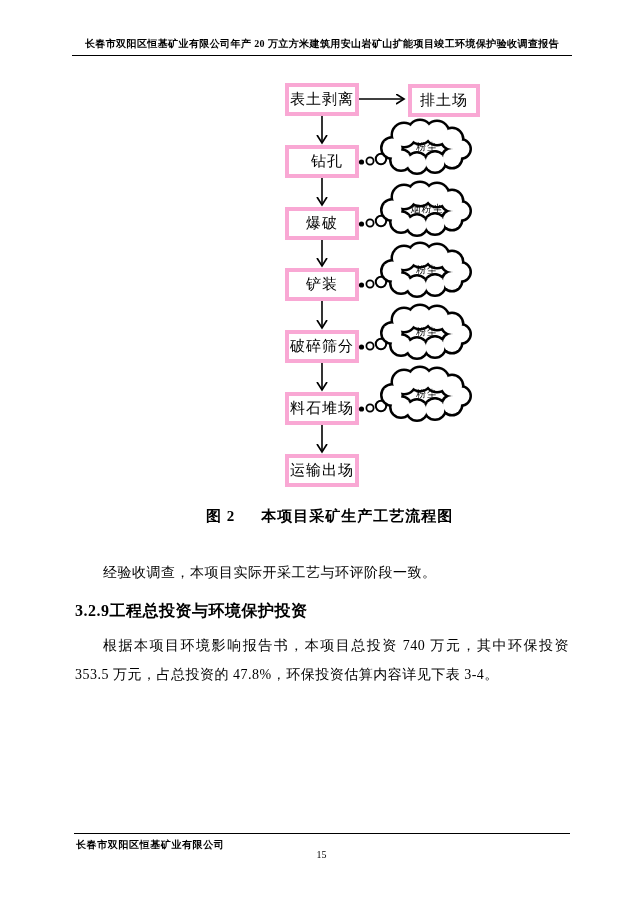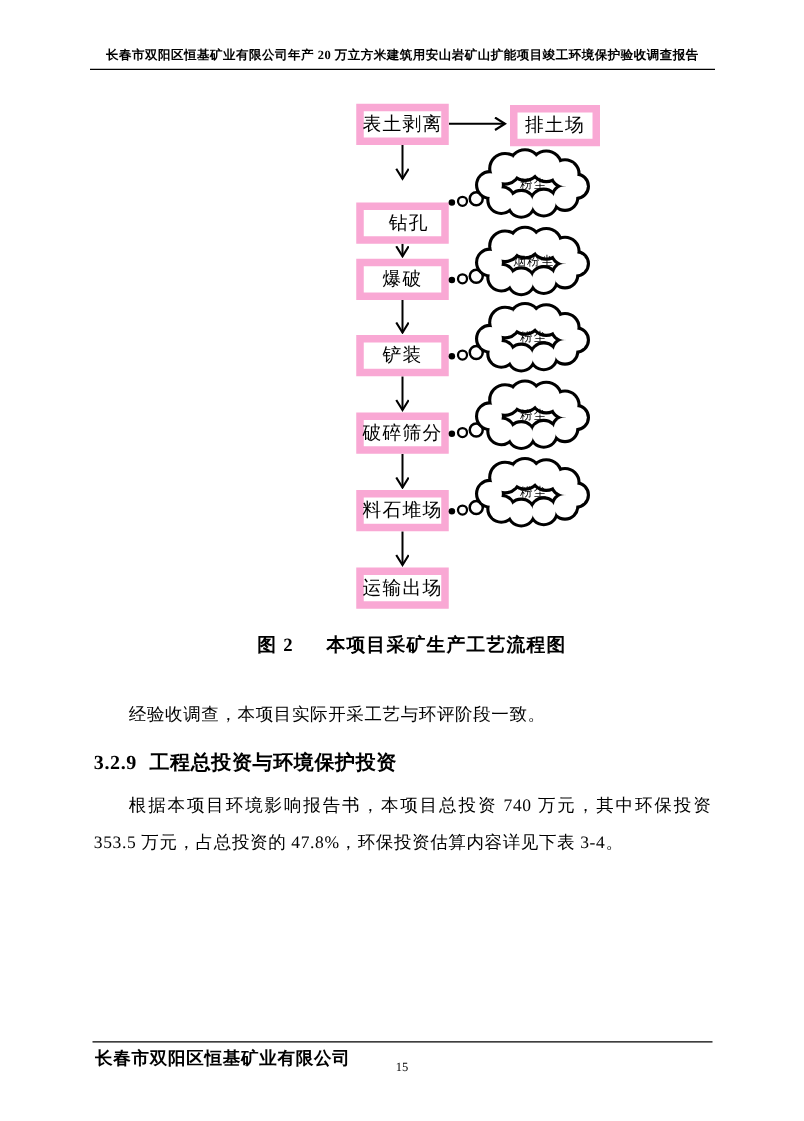--- a/index.html
+++ b/index.html
@@ -24,21 +24,21 @@
     padding-bottom: 4px;
     border-bottom: 1.6px solid #000;
     white-space: nowrap;
   }
   
   .flowchart { position: absolute; left: 0; top: 0; width: 643px; height: 505px; }
   .arrows { position: absolute; left: 0; top: 0; pointer-events: none; }
   .flow-box {
     position: absolute;
     width: 74px; height: 33px;
-    border: 6px solid #f9a8d4;
+    border: 4px solid #f9a8d4;
     background: #ffffff;
     display: flex; align-items: center; justify-content: center;
     font-size: 15px;
     letter-spacing: 1px;
     white-space: nowrap;
   }
   .bubble {
     position: absolute;
     width: 118px; height: 58px;
   }
@@ -74,37 +74,37 @@
     line-height: 22px;
     text-align: justify;
   }
   .section-heading {
     margin-top: 16px;
     font-size: 16px;
     font-weight: bold;
     letter-spacing: 0.5px;
     line-height: 22px;
   }
-  .section-heading .h-num { margin-right: 10px; }
+  .section-heading .h-num { margin-right: 0; }
   .body-text p.para2 {
     margin-top: 9px;
     text-indent: 28px;
     line-height: 29px;
     text-align: justify;
   }
   
   .footer-rule {
     position: absolute;
     left: 74px; top: 833px; width: 496px;
     border-top: 1.4px solid #000;
   }
   .footer-company {
     position: absolute;
     left: 76px; top: 838px;
-    font-size: 14px;
+    font-size: 10px;
     font-weight: bold;
     letter-spacing: 0.6px;
   }
   .footer-page {
     position: absolute;
     left: 0; top: 849px; width: 643px;
     text-align: center;
     font-size: 10px;
   }
 </style>
@@ -167,21 +167,21 @@
         <line x1="322" y1="425" x2="322" y2="452" marker-end="url(#ah)"></line>
       </g>
     </svg>
 
     <div class="flow-box" style="left:285px; top:83px;">
         <span>表土剥离</span>
       </div>
     <div class="flow-box" style="left:408px; top:84px; width:72px;text-align:right;">
         <span>排土场</span>
       </div>
-    <div class="flow-box" style="left:285px; top:162px;padding-left:10px;">
+    <div class="flow-box" style="left:285px; top:145px;padding-left:10px;">
         <span>钻孔</span>
       </div>
     <div class="flow-box" style="left:285px; top:207px;">
         <span>爆破</span>
       </div>
     <div class="flow-box" style="left:285px; top:330px;">
         <span>破碎筛分</span>
       </div>
     <div class="flow-box" style="left:285px; top:268px;">
         <span>铲装</span>

